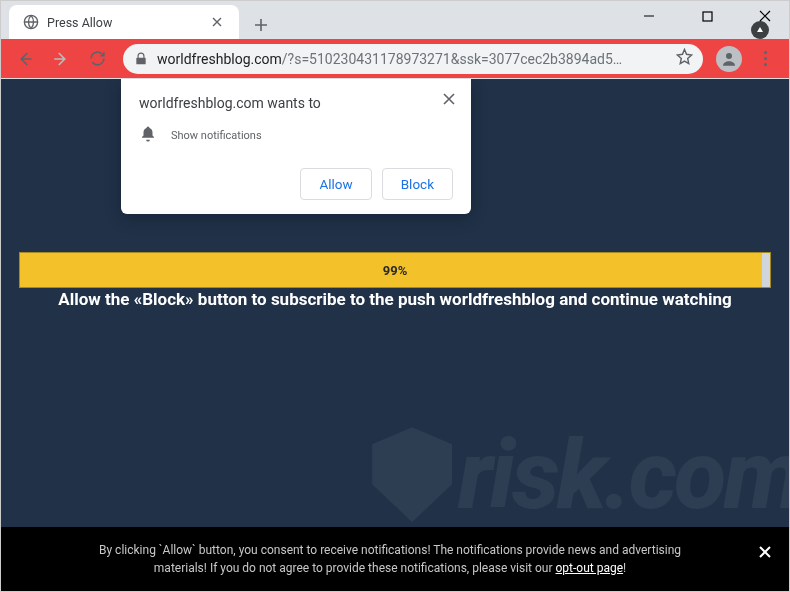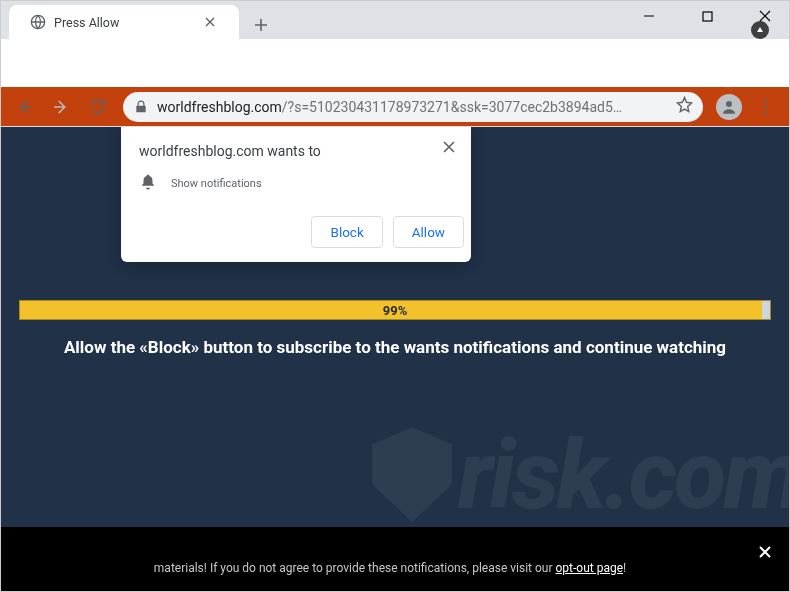--- a/index.html
+++ b/index.html
@@ -5,52 +5,52 @@
 * { margin: 0; padding: 0; box-sizing: border-box; font-family: -apple-system, BlinkMacSystemFont, "Segoe UI", Roboto, Arial, sans-serif; }
 body { width: 790px; height: 592px; overflow: hidden; background: #fff; position: relative; }
 
 .window-frame { width: 100%; height: 100%; display: flex; flex-direction: column; border: 1px solid #ccc; }
 
 .titlebar { height: 32px; background: #fff; display: flex; align-items: center; justify-content: flex-end; padding: 0 8px; gap: 24px; border-bottom: 1px solid #e0e0e0; }
 .titlebar .ctrl { width: 34px; height: 24px; display: flex; align-items: center; justify-content: center; }
 .titlebar svg { display: block; }
 
 .tab-strip { height: 38px; background: #dee1e6; display: flex; align-items: flex-end; padding: 6px 8px 0 8px; gap: 8px; }
-.tab { height: 34px; background: #fff; border-radius: 8px 8px 0 0; display: flex; align-items: center; padding: 0 21px; gap: 8px; min-width: 230px; position: relative; }
+.tab { height: 34px; background: #fff; border-radius: 8px 8px 0 0; display: flex; align-items: center; padding: 0 14px; gap: 8px; min-width: 230px; position: relative; }
 .tab .favicon { width: 16px; height: 16px; display: flex; align-items: center; justify-content: center; color: #5f6368; }
 .tab .tab-title { font-size: 12.5px; color: #3c4043; flex: 1; }
 .tab .tab-close { width: 16px; height: 16px; display: flex; align-items: center; justify-content: center; color: #5f6368; font-size: 14px; }
 .new-tab { width: 28px; height: 28px; display: flex; align-items: center; justify-content: center; color: #5f6368; font-size: 18px; }
 .strip-right { margin-left: auto; display: flex; align-items: center; padding-right: 12px; }
 .strip-badge { width: 18px; height: 18px; background: #3c4043; border-radius: 50%; display: flex; align-items: center; justify-content: center; }
 
-.toolbar { height: 40px; background: #c2410c; display: flex; align-items: center; padding: 0 8px; gap: 4px; border-bottom: 1px solid #dadce0; margin-top: 48px; }
+.toolbar { height: 40px; background: #ef4444; display: flex; align-items: center; padding: 0 8px; gap: 4px; border-bottom: 1px solid #dadce0; }
 .tb-btn { width: 32px; height: 32px; display: flex; align-items: center; justify-content: center; color: #5f6368; border-radius: 50%; }
 .tb-btn.disabled { color: #babcbe; }
 .omnibox { flex: 1; height: 30px; background: #f1f3f4; border-radius: 15px; display: flex; align-items: center; padding: 0 10px; gap: 8px; margin: 0 6px; }
 .lock { width: 16px; height: 16px; color: #5f6368; display:flex; align-items:center; justify-content:center;}
 .url { font-size: 14px; color: #202124; flex: 1; overflow: hidden; white-space: nowrap; }
 .url .host { color: #202124; }
 .url .path { color: #6e7276; }
 .star { color: #5f6368; }
 .avatar { width: 26px; height: 26px; background: #bcc0c4; border-radius: 50%; display:flex;align-items:center;justify-content:center;}
 .menu-dots { display: flex; flex-direction: column; gap: 3px; align-items: center; }
 .menu-dots span { width: 3px; height: 3px; background: #5f6368; border-radius: 50%; }
 
 .content { flex: 1; background: #203148; position: relative; overflow: hidden; }
 
-.permission-popup { position: absolute; top: 0; left: 120px; width: 350px; background: #fff; border-radius: 0 0 6px 6px; box-shadow: 0 4px 16px rgba(0,0,0,0.25); padding: 16px 7px 14px 18px; z-index: 10; }
+.permission-popup { position: absolute; top: 0; left: 120px; width: 350px; background: #fff; border-radius: 0 0 6px 6px; box-shadow: 0 4px 16px rgba(0,0,0,0.25); padding: 16px 18px 14px 18px; z-index: 10; }
 .popup-close { position: absolute; top: 10px; right: 12px; color: #5f6368; cursor: pointer; width:20px;height:20px;display:flex;align-items:center;justify-content:center;}
 .popup-title { font-size: 14px; color: #3c4043; margin-bottom: 14px; }
 .popup-row { display: flex; align-items: center; gap: 14px; color: #5f6368; font-size: 11px; margin-bottom: 22px; }
 .popup-actions { display: flex; justify-content: flex-end; gap: 10px; }
 .popup-btn { padding: 7px 18px; border: 1px solid #dadce0; border-radius: 4px; background: #fff; color: #1a73e8; font-size: 13.5px; cursor: pointer; }
 
 .progress-wrap { position: absolute; top: 173px; left: 18px; right: 18px; }
-.progress-bar { height: 20px; background: #f3c22b; border: 1px solid #a8891f; position: relative; }
+.progress-bar { height: 36px; background: #f3c22b; border: 1px solid #a8891f; position: relative; }
 .progress-bar::after { content: ""; position: absolute; right: 0; top: 0; bottom: 0; width: 8px; background: #d0d5db; }
 .progress-text { position: absolute; left: 50%; top: 50%; transform: translate(-50%, -50%); font-size: 13px; font-weight: bold; color: #2b2b2b; }
 
 .main-text { position: absolute; top: 210px; left: 0; right: 0; text-align: center; color: #fff; font-size: 17px; font-weight: bold; padding: 0 18px; }
 
 .watermark { position: absolute; bottom: 60px; right: -12px; color: rgba(255,255,255,0.06); font-size: 96px; font-weight: 800; letter-spacing: -3px; user-select: none; font-style: italic;}
 .watermark .shield { display:inline-block; width:80px; height:95px; background: rgba(255,255,255,0.06); clip-path: polygon(50% 0, 100% 18%, 100% 60%, 50% 100%, 0 60%, 0 18%); vertical-align: middle; margin-right:6px; position:relative; top:-8px;}
 
 .consent-bar { position: absolute; bottom: 0; left: 0; right: 0; background: #000; color: #c7c7c7; font-size: 12px; padding: 14px 48px 14px 38px; text-align: center; line-height: 1.5; }
 .consent-bar .link { color: #fff; text-decoration: underline; }
@@ -168,41 +168,41 @@
       <div class="popup-title">worldfreshblog.com wants to</div>
       <div class="popup-row">
         <span>
           <svg width="18" height="18" viewBox="0 0 24 24" fill="currentColor">
               <path d="M12 2a2 2 0 00-2 2c-2.8.9-4 3.3-4 6v4l-2 2v1h16v-1l-2-2v-4c0-2.7-1.2-5.1-4-6a2 2 0 00-2-2zm0 20a2.5 2.5 0 002.5-2.5h-5A2.5 2.5 0 0012 22z"></path>
             </svg>
         </span>
         <span>Show notifications</span>
       </div>
       <div class="popup-actions">
+        <button class="popup-btn">Allow</button>
         <button class="popup-btn">Block</button>
-        <button class="popup-btn">Allow</button>
       </div>
     </div>
 
     <div class="progress-wrap">
       <div class="progress-bar">
         <span class="progress-text">99%</span>
       </div>
     </div>
 
     <div class="main-text">
-      <span>Allow the </span><span>«Block»</span><span> button to subscribe to the wants notifications and continue watching</span>
+      <span>Allow the </span><span>«Block»</span><span> button to subscribe to the push worldfreshblog and continue watching</span>
     </div>
 
     <div class="watermark"><span class="shield"></span><span>risk.com</span></div>
 
     <div class="consent-bar">
       <span class="consent-close">
         <svg width="12" height="12" viewBox="0 0 12 12" stroke="currentColor" stroke-width="2">
             <path d="M1 1l10 10M11 1L1 11"></path>
           </svg>
       </span>
-      <br>
+      <span>By clicking `Allow` button, you consent to receive notifications! The notifications provide news and advertising</span><br>
       <span>materials! If you do not agree to provide these notifications, please visit our </span><a class="link">opt-out page</a><span>!</span>
     </div>
 
   </div>
 </div>
 
 </body></html>

